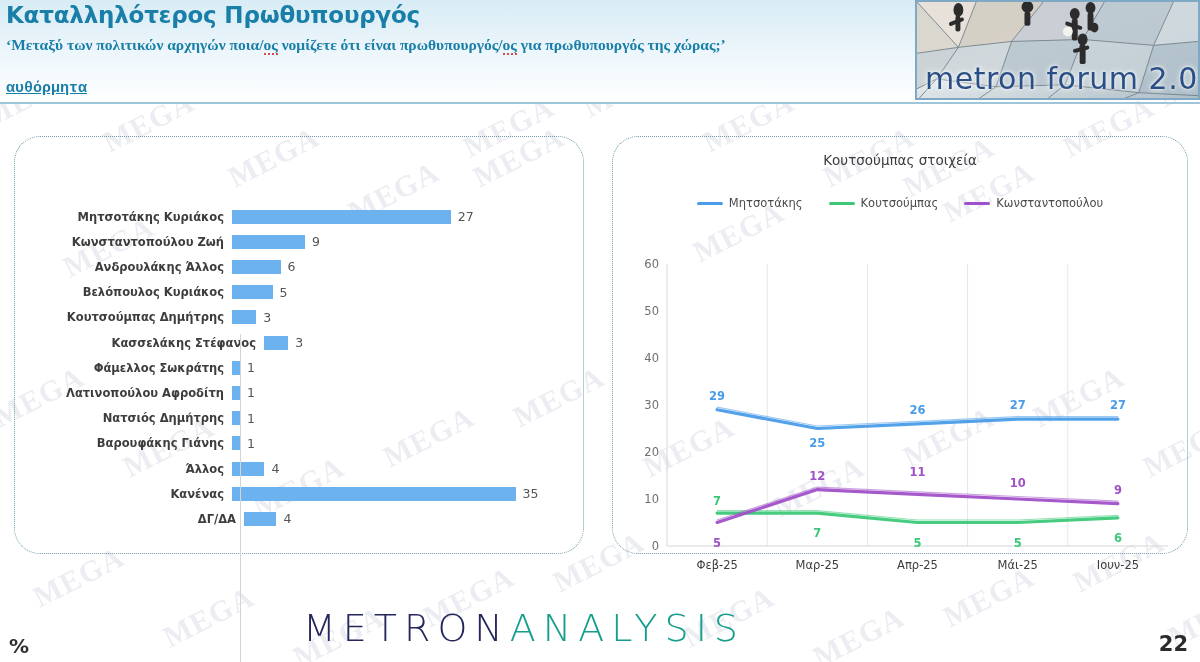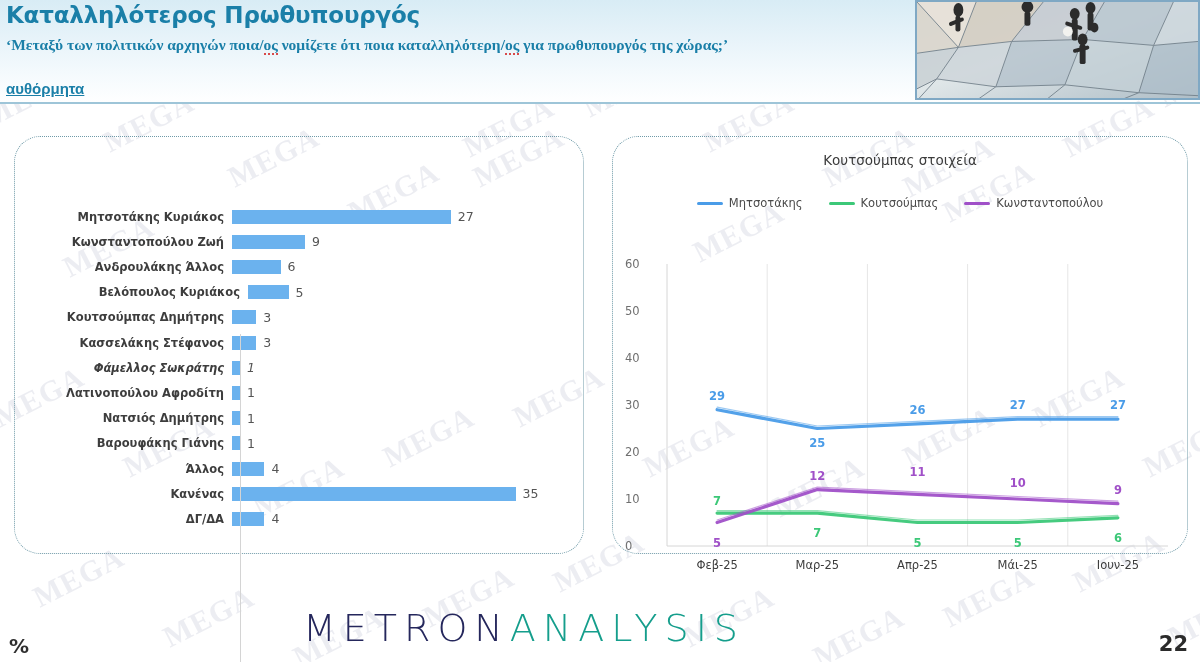--- a/index.html
+++ b/index.html
@@ -56,21 +56,21 @@
     font-weight: bold;
     color: #1a7fa8;
     line-height: 1.42;
   }
   .spell {
     position: relative;
     border-bottom: 2px dotted #d84a4a;
   }
   .auto-note {
     position: absolute; left: 6px; top: 80px;
-    font-family: Liberation Sans, sans-serif;
+    font-family: Liberation Mono, monospace;
     font-size: 15px;
     font-weight: bold;
     color: #1a7fa8;
     text-decoration: underline;
   }
 
   
   .logo-box {
     position: absolute; right: 0px; top: 0px;
     width: 285px; height: 100px;
@@ -149,21 +149,21 @@
   .lg-item { display: flex; align-items: center; gap: 6px; }
   .lg-swatch { width: 26px; height: 3px; border-radius: 2px; }
   .lg-text {
     font-family: "DejaVu Sans", sans-serif;
     font-size: 11.5px;
     color: #4a4a4a;
   }
   .lc-plot { position: absolute; left: 0; top: 80px; width: 576px; height: 338px; }
   .ytick {
     position: absolute;
-    width: 34px; 
+    width: 34px; text-align: right;
     font-family: "DejaVu Sans", sans-serif;
     font-size: 11.5px;
     color: #6f6f6f;
     transform: translateY(-50%);
   }
   .xtick {
     position: absolute;
     font-family: "DejaVu Sans", sans-serif;
     font-size: 11.5px;
     color: #3d3d3d;
@@ -251,21 +251,21 @@
     <div class="wm" style="left: 1165px; top: 600px;">MEGA</div>
     <div class="wm" style="left: 60px; top: 230px;">MEGA</div>
     <div class="wm" style="left: 690px; top: 215px;">MEGA</div>
     <div class="wm" style="left: 470px; top: 140px;">MEGA</div>
     <div class="wm" style="left: 900px; top: 150px;">MEGA</div>
   </div>
 
 <div class="header">
   <div class="title">Καταλληλότερος Πρωθυπουργός</div>
   <div class="subtitle">
-    <span>‘Μεταξύ των πολιτικών αρχηγών ποια/</span><span class="spell">ος</span><span> νομίζετε ότι ποια καταλληλότερη/</span><span class="spell">ος</span><span> για πρωθυπουργός της χώρας;’</span>
+    <span>‘Μεταξύ των πολιτικών αρχηγών ποια/</span><span class="spell">ος</span><span> νομίζετε ότι είναι πρωθυπουργός/</span><span class="spell">ος</span><span> για πρωθυπουργός της χώρας;’</span>
   </div>
   <div class="auto-note">αυθόρμητα</div>
   <div class="header-rule"></div>
 </div>
 
 <div class="logo-box">
   <svg class="logo-art" viewBox="0 0 285 100" preserveAspectRatio="none">
     <defs>
       <linearGradient id="skyg" x1="0" y1="0" x2="1" y2="1">
         <stop offset="0%" stop-color="#c9d6dd"></stop>
@@ -305,20 +305,21 @@
       <rect x="173" y="11" width="6" height="18" rx="2"></rect>
       <ellipse cx="168" cy="38" rx="5" ry="6"></ellipse>
       <rect x="165" y="43" width="6" height="20" rx="2"></rect>
       <rect x="158" y="46" width="17" height="4" rx="2" transform="rotate(-15 166 48)"></rect>
       <ellipse cx="180" cy="26" rx="4" ry="5"></ellipse>
     </g>
     <g fill="#f2f2ef">
       <circle cx="153" cy="30" r="5"></circle>
     </g>
   </svg>
+  <div class="logo-text">metron forum 2.0</div>
 </div>
 
 <div class="panel" id="panel-left"></div>
 <div class="panel" id="panel-right"></div>
 
 <div class="bar-chart">
   <div class="bar-axis"></div>
   <div id="bar-rows">
       <div class="bar-row" style="top: 68px;">
         <div class="bar-label">Μητσοτάκης Κυριάκος</div>
@@ -334,42 +335,42 @@
           <div class="bar-val">9</div>
         </div>
       </div>
       <div class="bar-row" style="top: 118.4px;">
         <div class="bar-label">Ανδρουλάκης Άλλος</div>
         <div class="bar-track">
           <div class="bar-fill" style="width: 48.6px; background: rgb(107, 178, 238);"></div>
           <div class="bar-val">6</div>
         </div>
       </div>
-      <div class="bar-row" style="top: 143.6px; padding-left: 16px;">
+      <div class="bar-row" style="top: 143.6px;">
         <div class="bar-label">Βελόπουλος Κυριάκος</div>
         <div class="bar-track">
           <div class="bar-fill" style="width: 40.5px; background: rgb(107, 178, 238);"></div>
           <div class="bar-val">5</div>
         </div>
       </div>
       <div class="bar-row" style="top: 168.8px;">
         <div class="bar-label">Κουτσούμπας Δημήτρης</div>
         <div class="bar-track">
           <div class="bar-fill" style="width: 24.3px; background: rgb(107, 178, 238);"></div>
           <div class="bar-val">3</div>
         </div>
       </div>
-      <div class="bar-row" style="top: 194px;">
+      <div class="bar-row" style="top: 194px; margin-left: 32px;">
         <div class="bar-label">Κασσελάκης Στέφανος</div>
         <div class="bar-track">
           <div class="bar-fill" style="width: 24.3px; background: rgb(107, 178, 238);"></div>
           <div class="bar-val">3</div>
         </div>
       </div>
-      <div class="bar-row" style="top: 219.2px; font-style: italic;">
+      <div class="bar-row" style="top: 219.2px;">
         <div class="bar-label">Φάμελλος Σωκράτης</div>
         <div class="bar-track">
           <div class="bar-fill" style="width: 8.1px; background: rgb(107, 178, 238);"></div>
           <div class="bar-val">1</div>
         </div>
       </div>
       <div class="bar-row" style="top: 244.4px;">
         <div class="bar-label">Λατινοπούλου Αφροδίτη</div>
         <div class="bar-track">
           <div class="bar-fill" style="width: 8.1px; background: rgb(107, 178, 238);"></div>
@@ -397,21 +398,21 @@
           <div class="bar-val">4</div>
         </div>
       </div>
       <div class="bar-row" style="top: 345.2px;">
         <div class="bar-label">Κανένας</div>
         <div class="bar-track">
           <div class="bar-fill" style="width: 283.5px; background: rgb(107, 178, 238);"></div>
           <div class="bar-val">35</div>
         </div>
       </div>
-      <div class="bar-row" style="top: 370.4px;">
+      <div class="bar-row" style="top: 370.4px; padding-left: 12px;">
         <div class="bar-label">ΔΓ/ΔΑ</div>
         <div class="bar-track">
           <div class="bar-fill" style="width: 32.4px; background: rgb(107, 178, 238);"></div>
           <div class="bar-val">4</div>
         </div>
       </div>
     </div>
 </div>
 
 <div class="line-chart">

